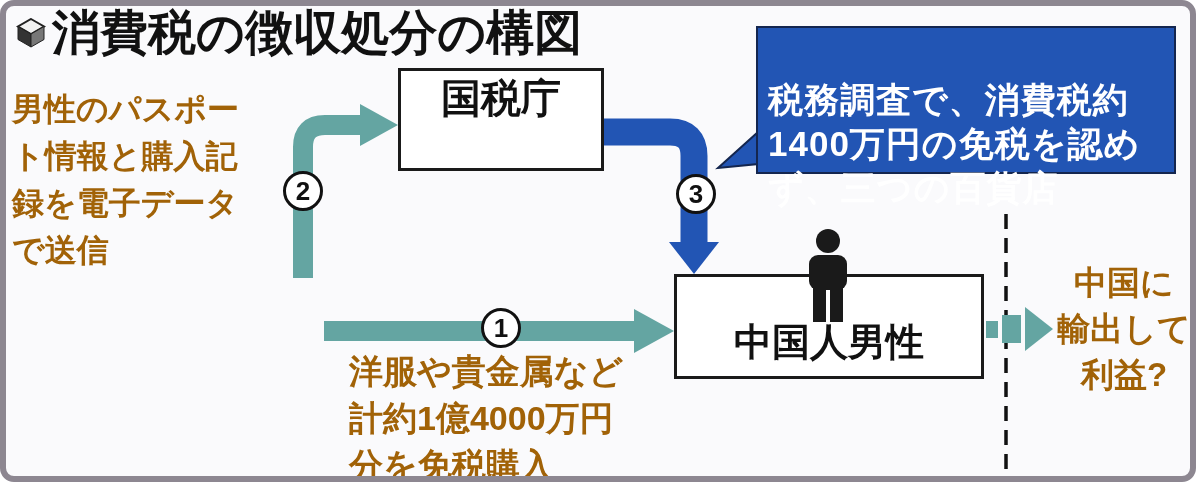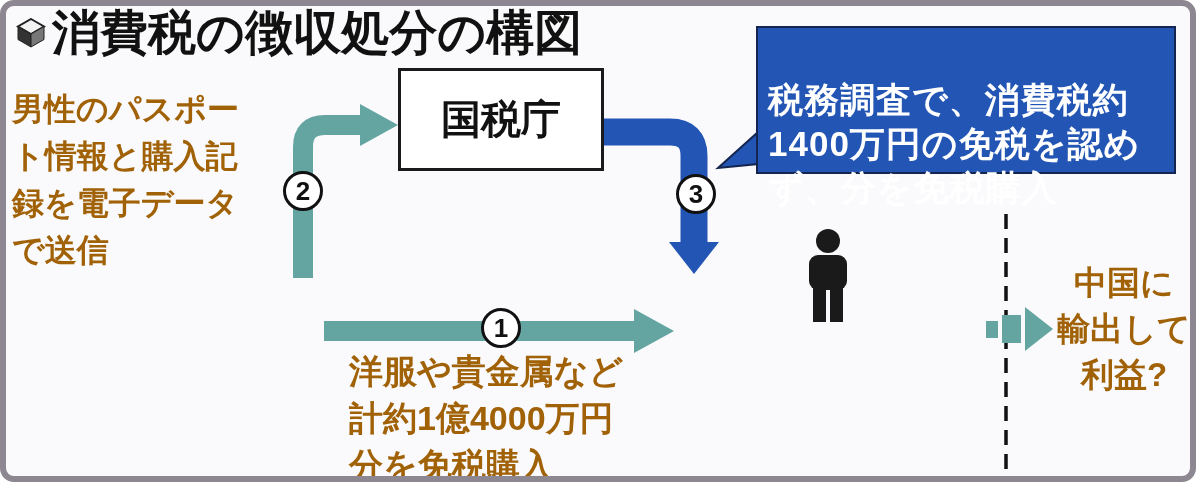--- a/index.html
+++ b/index.html
@@ -9,21 +9,21 @@
   }
   .layer-svg{position:absolute;left:0;top:0;width:1196px;height:482px;z-index:1;}
   .title{
     position:absolute;left:10px;top:6px;display:flex;align-items:center;gap:6px;z-index:3;
   }
   .title h1{
     margin:0;font-size:48px;font-weight:800;color:#111;letter-spacing:0px;line-height:42px;
   }
   .node{
     position:absolute;background:#ffffff;border:3px solid #1a1a1a;box-sizing:border-box;
-    display:flex;align-items:center;justify-content:center;text-align:center;
+    display:flex;justify-content:center;text-align:center;
     color:#111;font-weight:700;z-index:2;
   }
   .node-tax{left:392px;top:62px;width:206px;height:103px;font-size:40px;}
   .node-stores{left:4px;top:268px;width:313px;height:105px;font-size:33px;line-height:45px;white-space:pre-line;}
   .node-man{left:668px;top:268px;width:310px;height:105px;font-size:38px;align-items:flex-end;padding-bottom:8px;}
   .callout{
     position:absolute;left:750px;top:20px;width:420px;height:148px;box-sizing:border-box;
     background:#2255b4;border:2px solid #14264f;color:#ffffff;font-weight:700;
     font-size:35px;line-height:44px;letter-spacing:1px;padding:6px 10px;white-space:pre-line;z-index:2;
   }
@@ -81,32 +81,35 @@
       <polygon points="28,8.5 15,16 15,29 28,21.5" fill="#777" stroke="#222" stroke-width="1"></polygon>
     </svg>
     <h1>消費税の徴収処分の構図</h1>
   </div>
 
   <div class="node node-tax">
     <span>国税庁</span>
   </div>
 
 
+  <div class="node node-man">
+    <span>中国人男性</span>
+  </div>
 
   <svg class="person" viewBox="0 0 56 96">
     <circle cx="28" cy="13" r="12" fill="#1a1a1a"></circle>
     <rect x="9" y="27" width="38" height="35" rx="9" fill="#1a1a1a"></rect>
     <rect x="13" y="56" width="13" height="38" fill="#1a1a1a"></rect>
     <rect x="30" y="56" width="13" height="38" fill="#1a1a1a"></rect>
   </svg>
 
   <div class="callout">
     <span>税務調査で、消費税約
 1400万円の免税を認め
-ず、分を免税購入</span>
+ず、三つの百貨店</span>
   </div>
 
   <div class="note note-passport">男性のパスポー
 ト情報と購入記
 録を電子データ
 で送信</div>
   <div class="note note-purchase">洋服や貴金属など
 計約1億4000万円
 分を免税購入</div>
   <div class="note note-export">中国に

